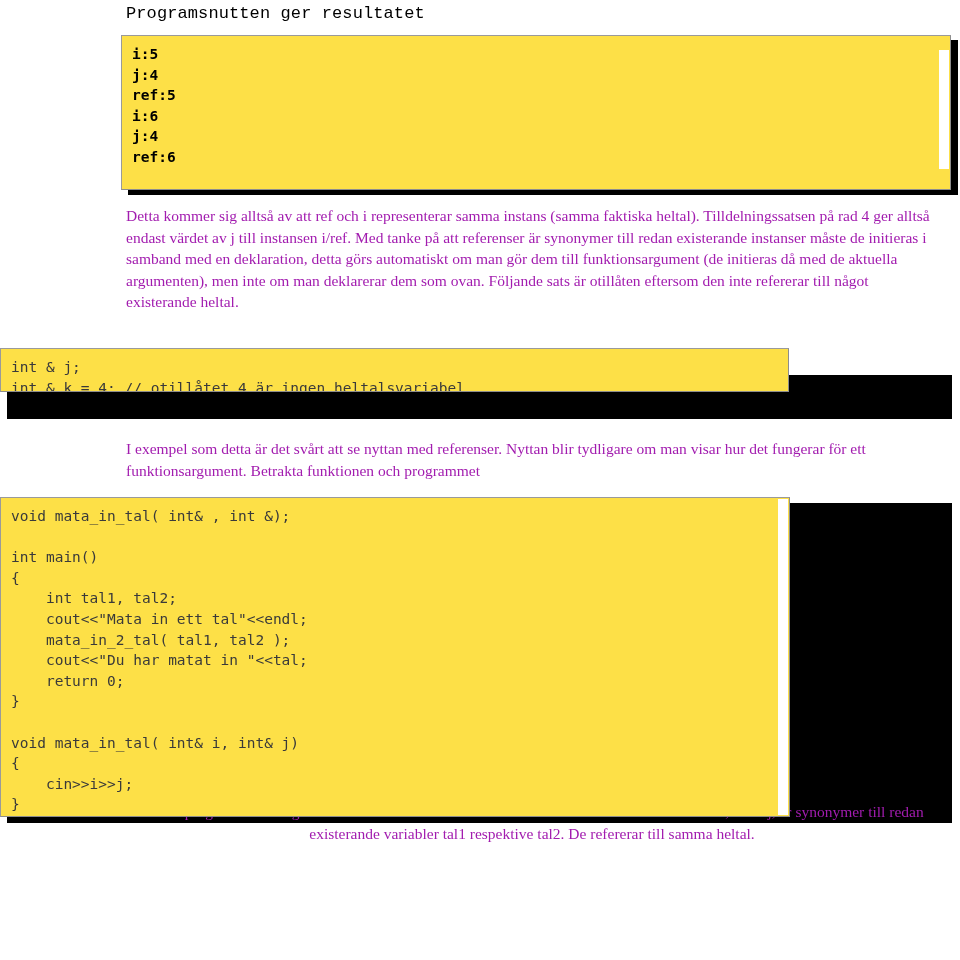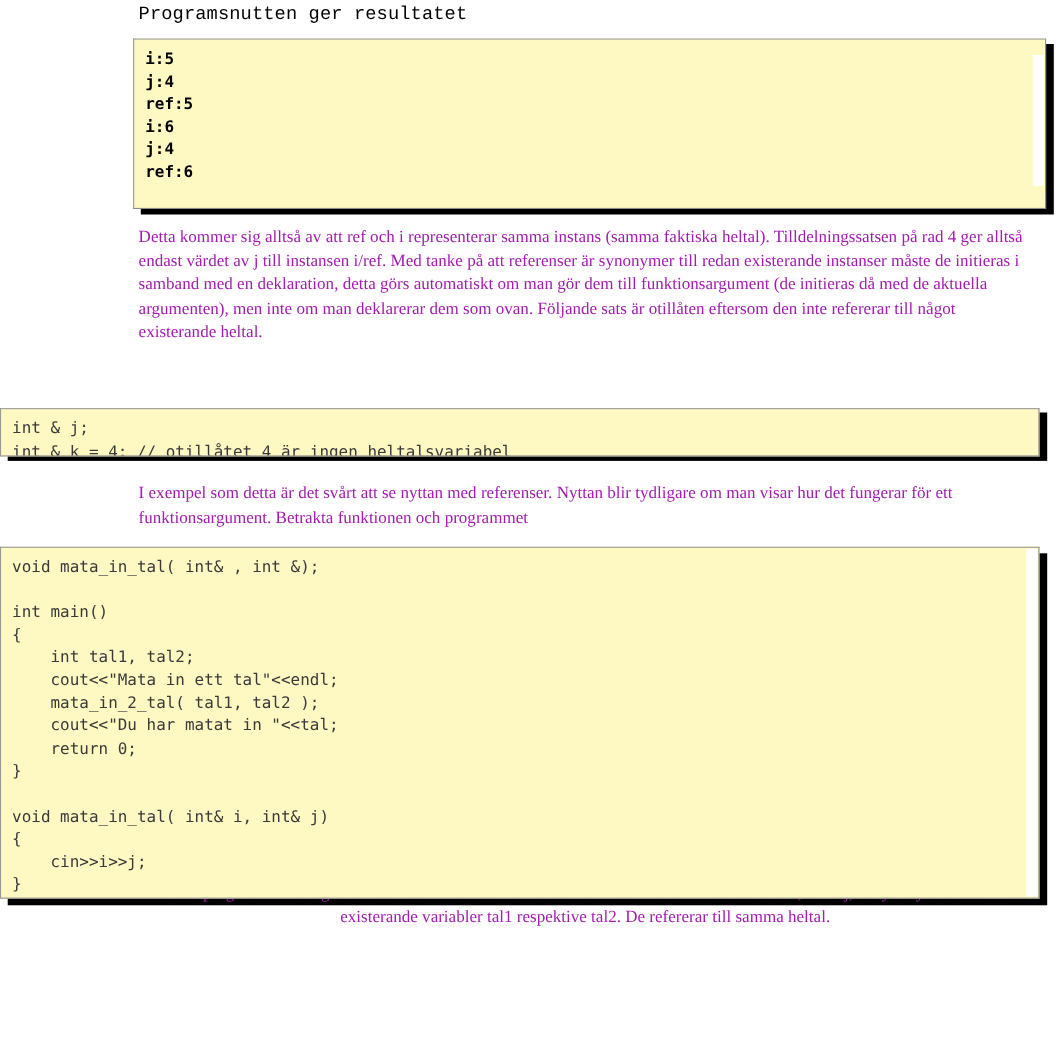--- a/index.html
+++ b/index.html
@@ -46,21 +46,21 @@
   }
   .prose p:last-child { margin-bottom: 0; }
 
   #prose-1 { left: 126px; top: 205px;  width: 812px; }
   #prose-2 { left: 126px; top: 438px;  width: 812px; }
   #prose-3 { left: 126px; top: 801px;  width: 812px; text-align: center; }
 
   
   .codebox {
     position: absolute;
-    background: #fef9c3;
+    background: #fde047;
     border-top: 1px solid #9a9a9a;
     border-left: 1px solid #9a9a9a;
     border-right: 1px solid #8d8d8d;
     border-bottom: 1px solid #8d8d8d;
     box-sizing: border-box;
     overflow: hidden;
   }
   .codebox::after {
     
     content: "";
@@ -107,25 +107,25 @@
     z-index: 3;
   }
   .gutter.short { top: 14px; bottom: 20px; }
 
   
   #box1-shadow { left: 128px; top: 40px;  width: 830px; height: 155px; }
   #box1 { left: 121px; top: 35px; width: 830px; height: 155px; }
 
   
   #box2-shadow { left: 7px;  top: 375px; width: 945px; height: 44px; }
-  #box2 { left: 0px; top: 371px; width: 945px; height: 44px; }
+  #box2 { left: 0px; top: 348px; width: 789px; height: 44px; }
 
   
   #box3-shadow { left: 7px;  top: 503px; width: 945px; height: 320px; }
-  #box3 { left: 0px; top: 497px; width: 945px; height: 320px; }
+  #box3 { left: 0px; top: 497px; width: 790px; height: 320px; }
 </style>
 </head>
 <body>
 
 <div class="page">
 
   <div class="heading">Programsnutten ger resultatet</div>
 
   <div class="shadow" id="box1-shadow"></div>
   <div class="codebox" id="box1">

